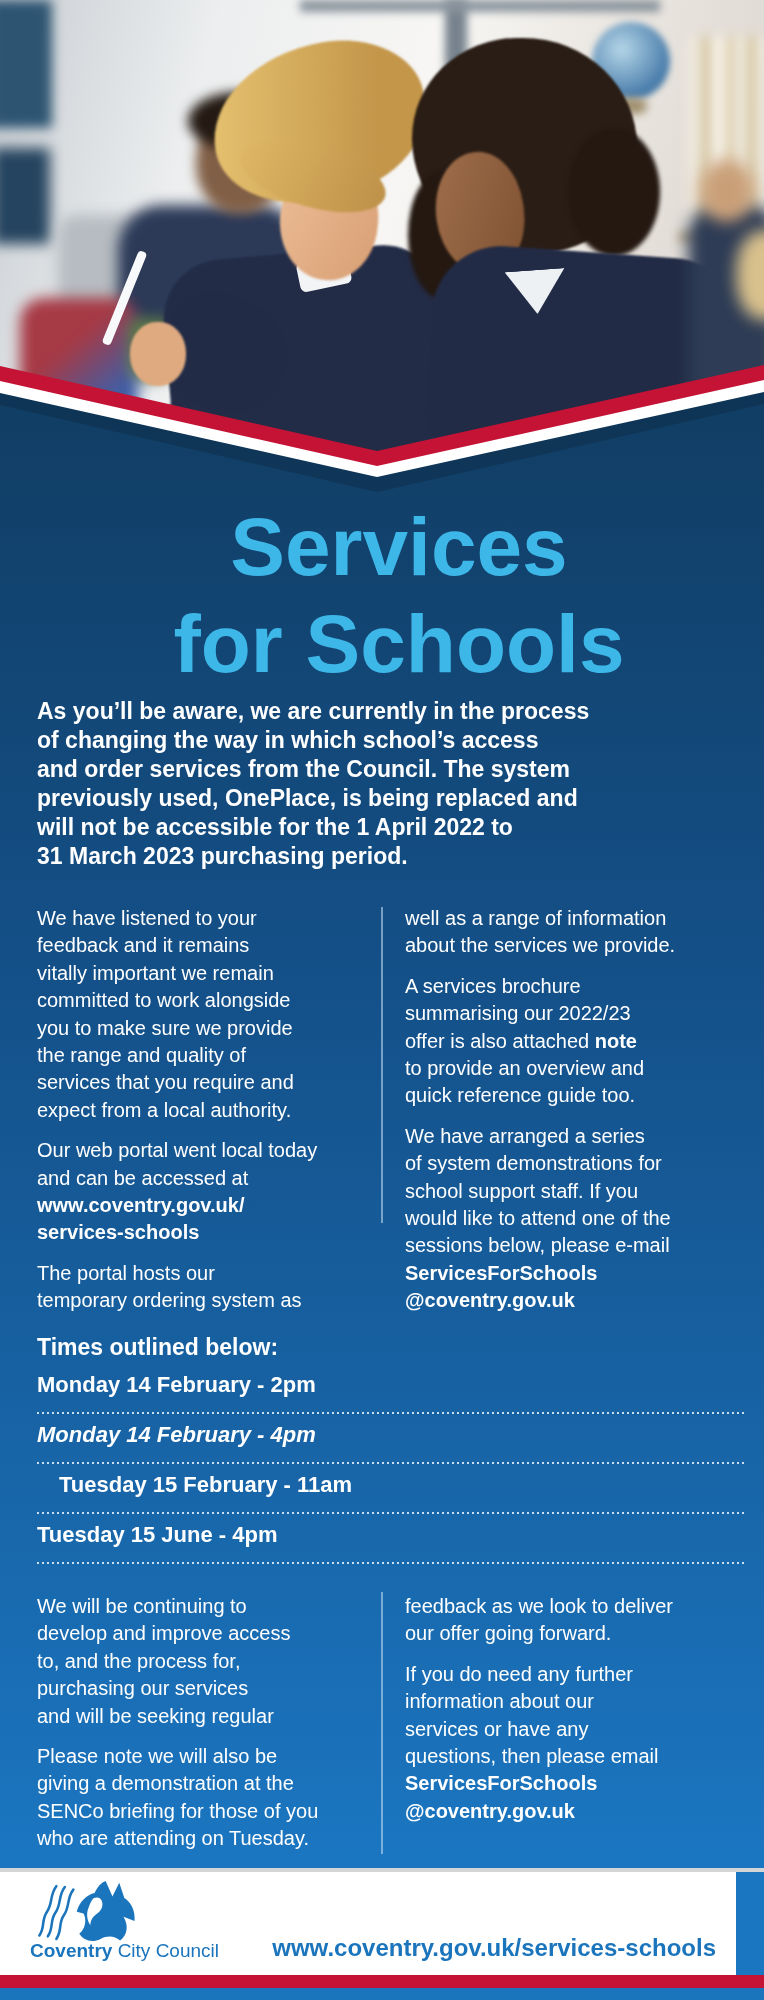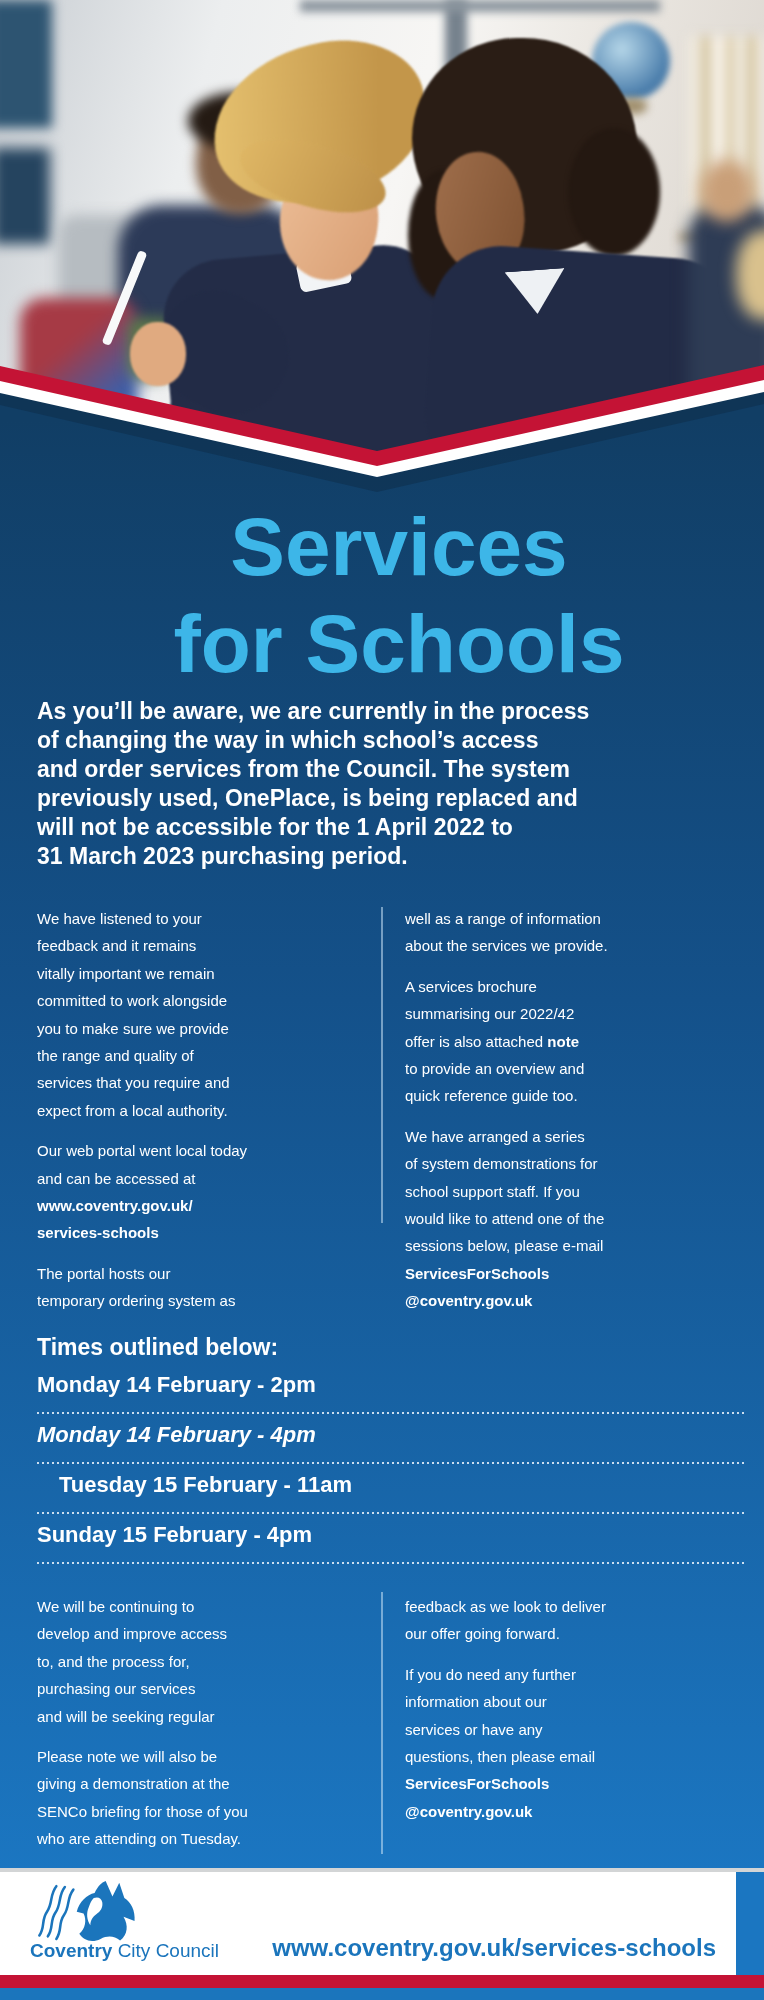--- a/index.html
+++ b/index.html
@@ -15,21 +15,21 @@
   .chevron{position:absolute;left:0;top:0;width:764px;height:500px;pointer-events:none;}
   
   .title{position:absolute;left:0;top:498px;width:764px;margin:0;text-align:center;
          color:#3db6e8;font-size:82px;font-weight:800;line-height:97px;letter-spacing:0;}
   .title span{display:block;padding-left:34px;}
   
   .lines{display:block;white-space:pre-line;}
   .mixline{display:block;}
   .b{font-weight:700;}
   .intro{position:absolute;left:37px;top:697px;color:#fff;font-size:23px;font-weight:700;line-height:29px;}
-  .col{position:absolute;width:345px;color:#fff;font-size:15px;line-height:27.4px;}
+  .col{position:absolute;width:345px;color:#fff;font-size:20px;line-height:27.4px;}
   .col p{margin:0 0 13px 0;}
   .col-tl{left:37px;top:905px;}
   .col-tr{left:405px;top:905px;}
   .col-bl{left:37px;top:1593px;}
   .col-br{left:405px;top:1593px;}
   .vdivider{position:absolute;left:381px;width:2px;background:rgba(200,225,245,.55);}
   .vd1{top:907px;height:316px;}
   .vd2{top:1592px;height:262px;}
   .times-heading{position:absolute;left:37px;top:1334px;color:#fff;font-size:23px;font-weight:800;}
   .session{position:absolute;left:37px;width:709px;color:#fff;font-size:22px;font-weight:800;}
@@ -123,21 +123,21 @@
     </p>
     <p class="lines">The portal hosts our
 temporary ordering system as</p>
   </div>
 
   <div class="col col-tr">
     <p class="lines">well as a range of information
 about the services we provide.</p>
     <p>
       <span class="lines">A services brochure
-summarising our 2022/42</span>
+summarising our 2022/23</span>
       <span class="mixline"><span>offer is also attached</span> <span class="b">note</span></span>
       <span class="lines">to provide an overview and
 quick reference guide too.</span>
     </p>
     <p>
       <span class="lines">We have arranged a series
 of system demonstrations for
 school support staff. If you
 would like to attend one of the
 sessions below, please e-mail</span>
@@ -148,21 +148,21 @@
 
   <div class="vdivider vd1"></div>
 
   <div class="times-heading">Times outlined below:</div>
   <div class="session s1">Monday 14 February - 2pm</div>
   <div class="dotline d1"></div>
   <div class="session s2">Monday 14 February - 4pm</div>
   <div class="dotline d2"></div>
   <div class="session s3">Tuesday 15 February - 11am</div>
   <div class="dotline d3"></div>
-  <div class="session s4">Sunday 15 February - 4pm</div>
+  <div class="session s4">Tuesday 15 June - 4pm</div>
   <div class="dotline d4"></div>
 
   <div class="col col-bl">
     <p class="lines">We will be continuing to
 develop and improve access
 to, and the process for,
 purchasing our services
 and will be seeking regular</p>
     <p class="lines">Please note we will also be
 giving a demonstration at the

